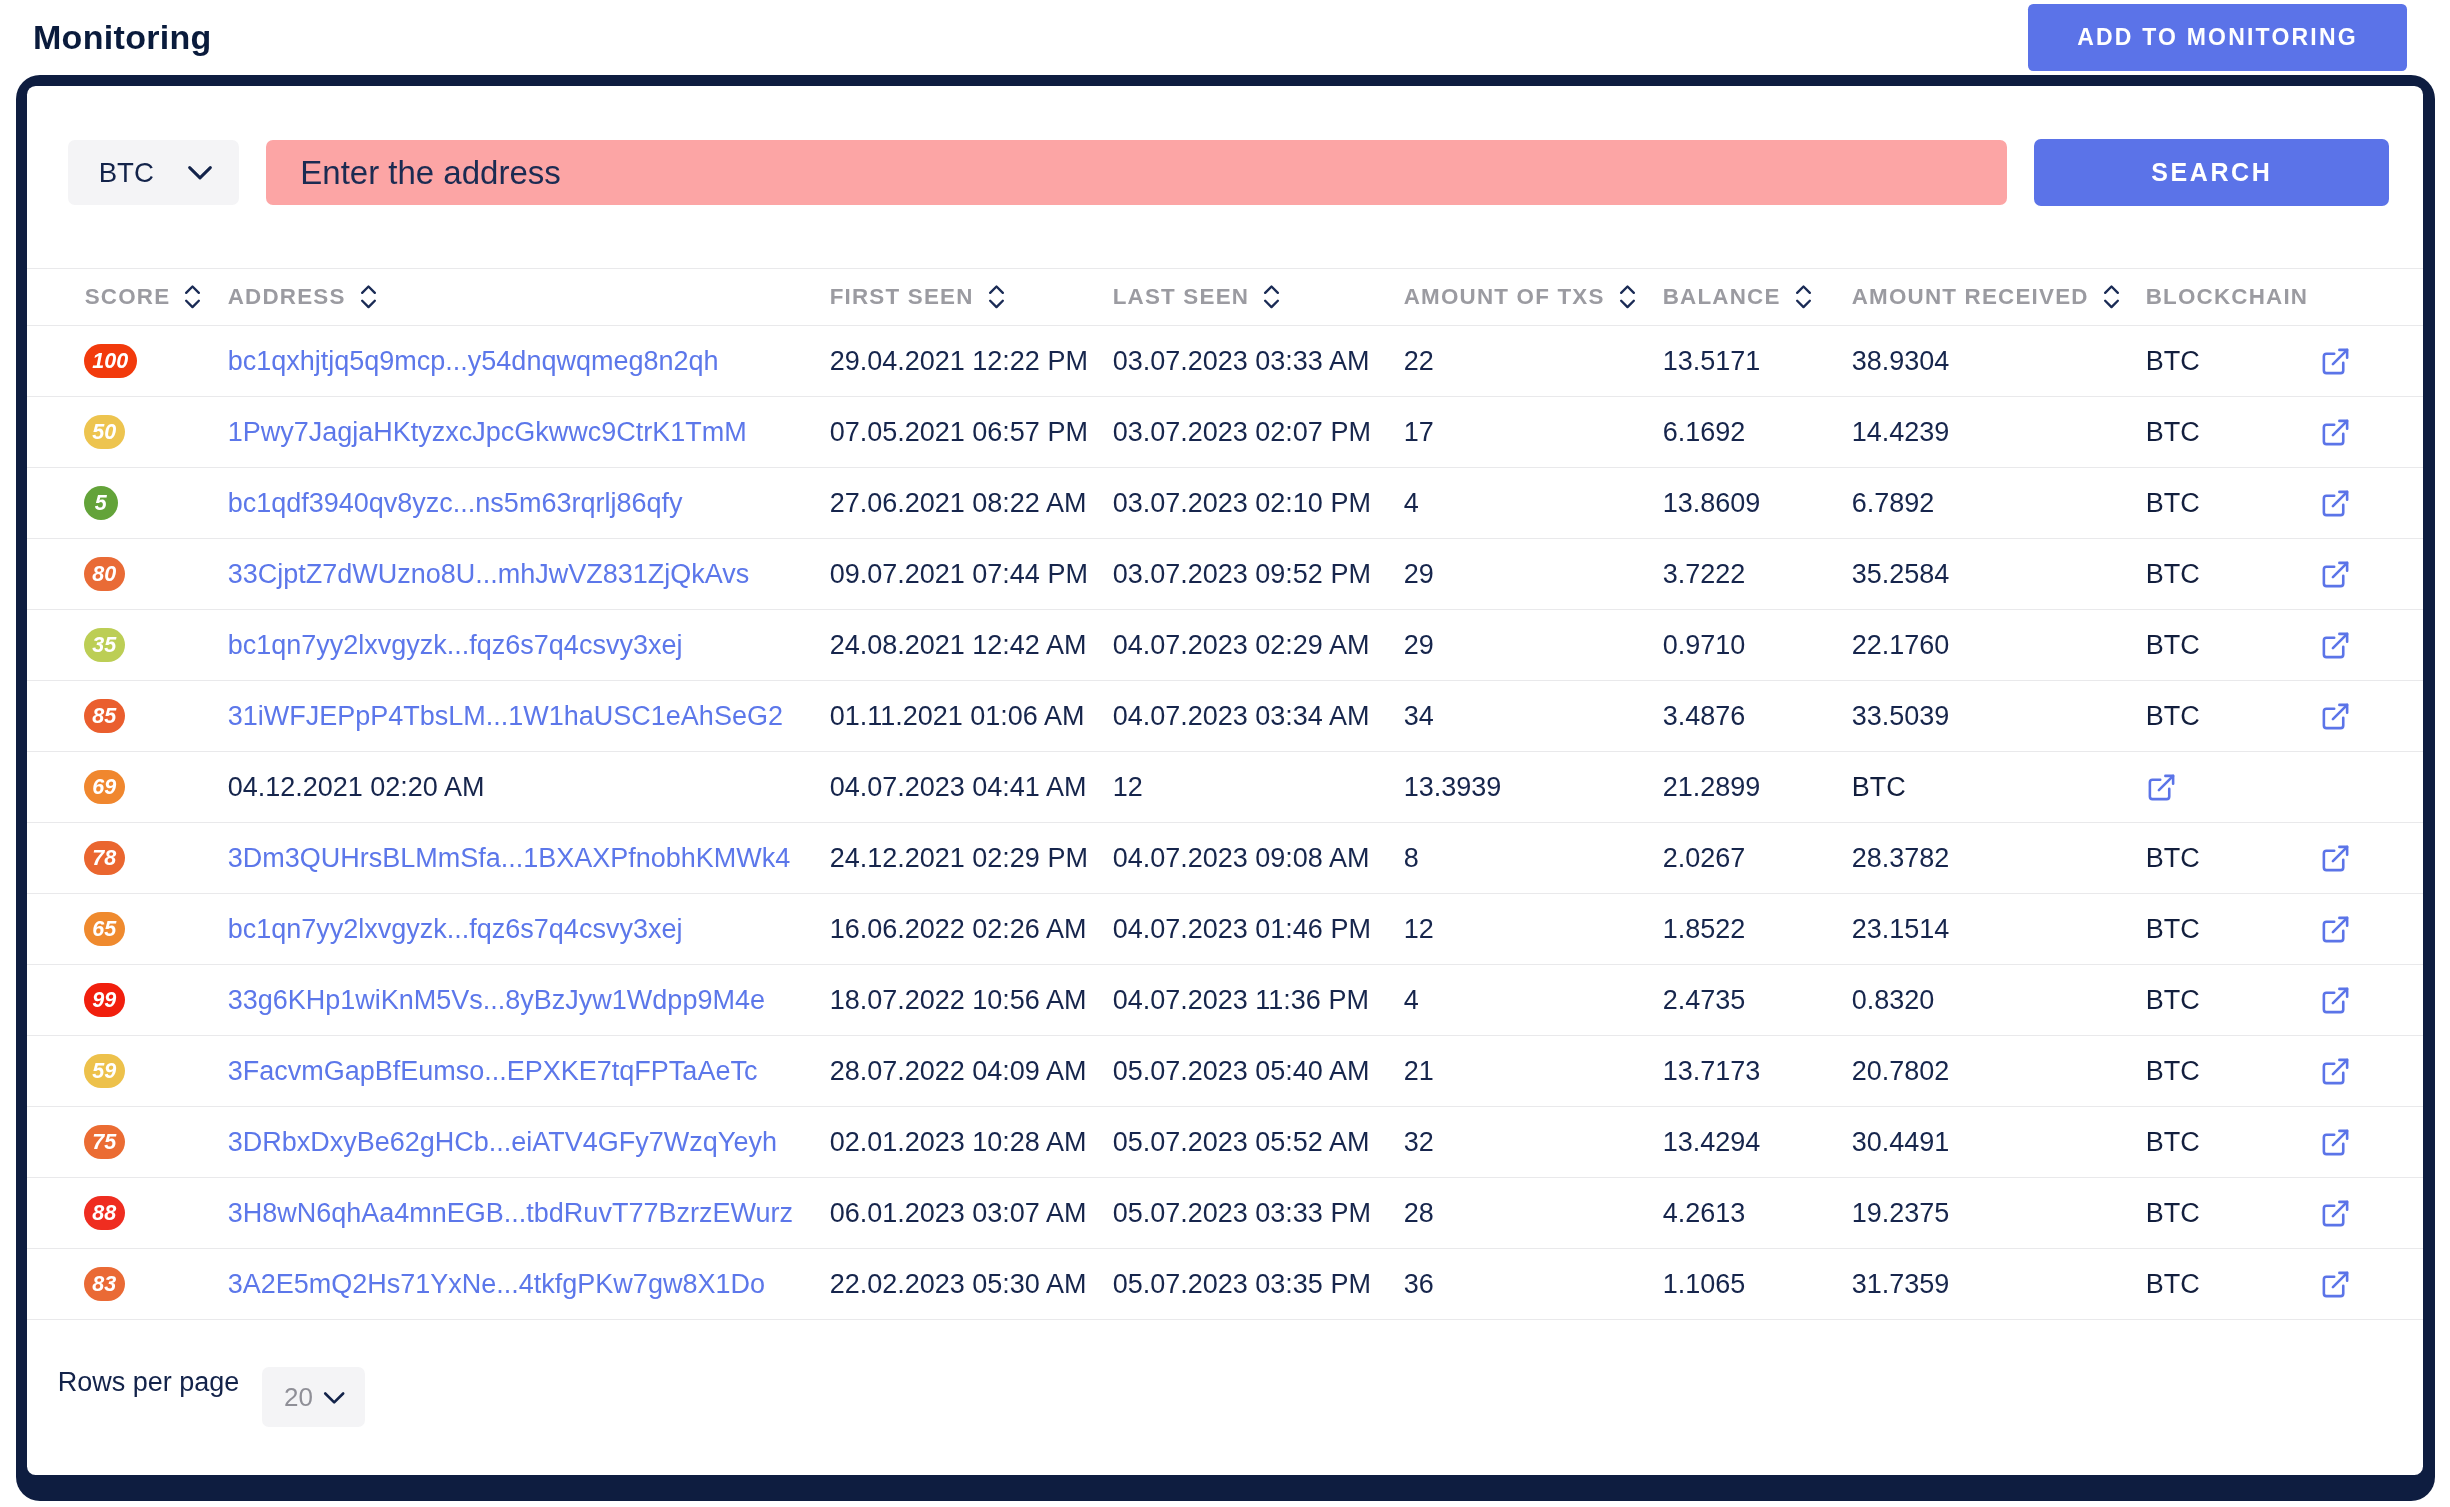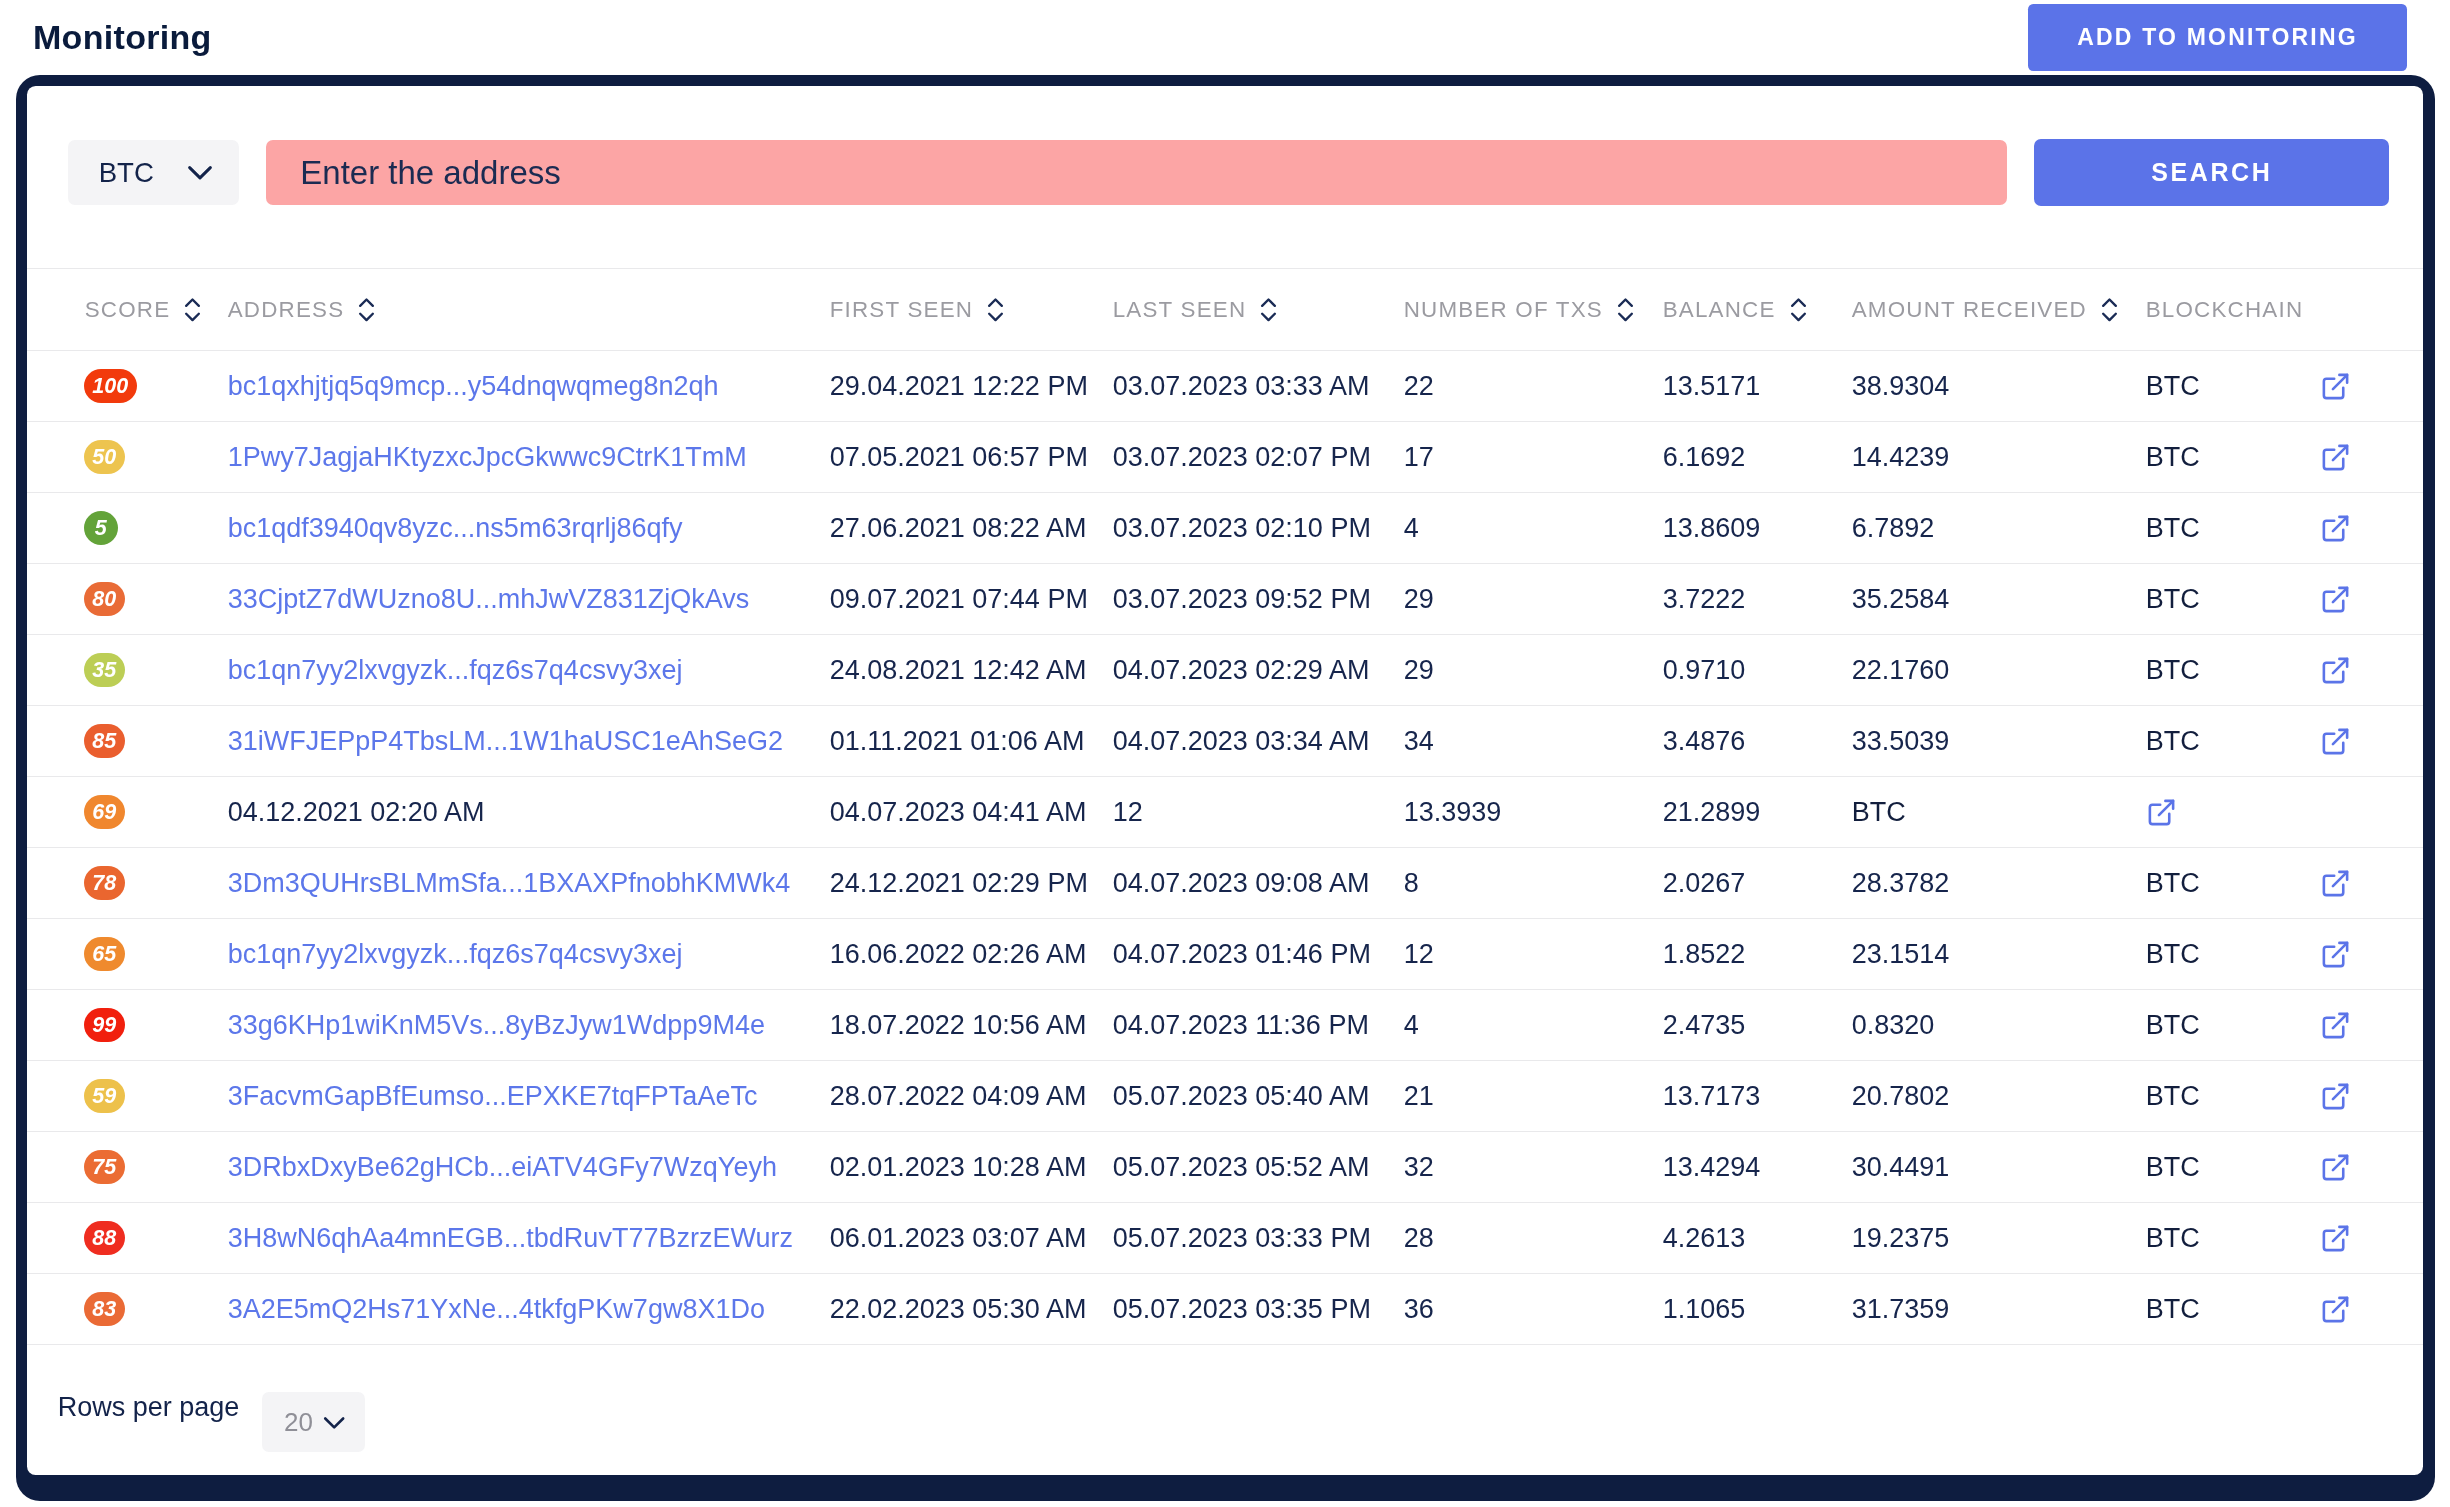--- a/index.html
+++ b/index.html
@@ -30,21 +30,21 @@
   .address-input::placeholder { color:#1B2B52; opacity:1; }
   .search-btn { width:355px; height:67px; background:#5B73E8; border:none; border-radius:6.9px;
                 color:#fff; font-family:inherit; font-size:25px; font-weight:700;
                 letter-spacing:2.6px; cursor:pointer; }
 
   
   .table { margin-top:62px; }
   .thead, .row { display:grid;
      grid-template-columns:201px 602px 283px 291px 259px 189px 294px 174px 1fr;
      align-items:center; }
-  .thead { height:83px; border-top:1.7px solid #E9E9EB; border-bottom:1.7px solid #E9E9EB; }
+  .thead { height:58px; border-top:1.7px solid #E9E9EB; border-bottom:1.7px solid #E9E9EB;font-weight:bold; }
   .th { display:flex; align-items:center; gap:13px; font-size:22.4px; color:#9B9BA1;
         letter-spacing:1.2px; }
   .th.first { padding-left:58px; }
   .sort-icon { display:inline-flex; cursor:pointer; }
   .row { height:71px; border-bottom:1.7px solid #E9E9EB; font-size:27px; color:#16254C; }
   .score-cell { padding-left:57px;font-style:italic; }
   .badge { display:inline-flex; align-items:center; justify-content:center;
            min-width:34px; height:34px; padding:0 8.6px; border-radius:861px;
            color:#fff; font-size:21.5px; font-weight:700; }
   .addr { color:#5C77EA; text-decoration:none; cursor:pointer; }
@@ -115,21 +115,21 @@
           <div class="th">
             <span>LAST SEEN</span>
             <span class="sort-icon">
               <svg width="19" height="27.6" viewBox="0 0 24 34" fill="none" stroke="#1A2B55" stroke-width="3" stroke-linecap="round" stroke-linejoin="round">
                 <polyline points="4,12 12,4 20,12"></polyline>
                 <polyline points="4,22 12,30 20,22"></polyline>
               </svg>
             </span>
           </div>
           <div class="th">
-            <span>NUMBER OF TXS</span>
+            <span>AMOUNT OF TXS</span>
             <span class="sort-icon">
               <svg width="19" height="27.6" viewBox="0 0 24 34" fill="none" stroke="#1A2B55" stroke-width="3" stroke-linecap="round" stroke-linejoin="round">
                 <polyline points="4,12 12,4 20,12"></polyline>
                 <polyline points="4,22 12,30 20,22"></polyline>
               </svg>
             </span>
           </div>
           <div class="th">
             <span>BALANCE</span>
             <span class="sort-icon">

